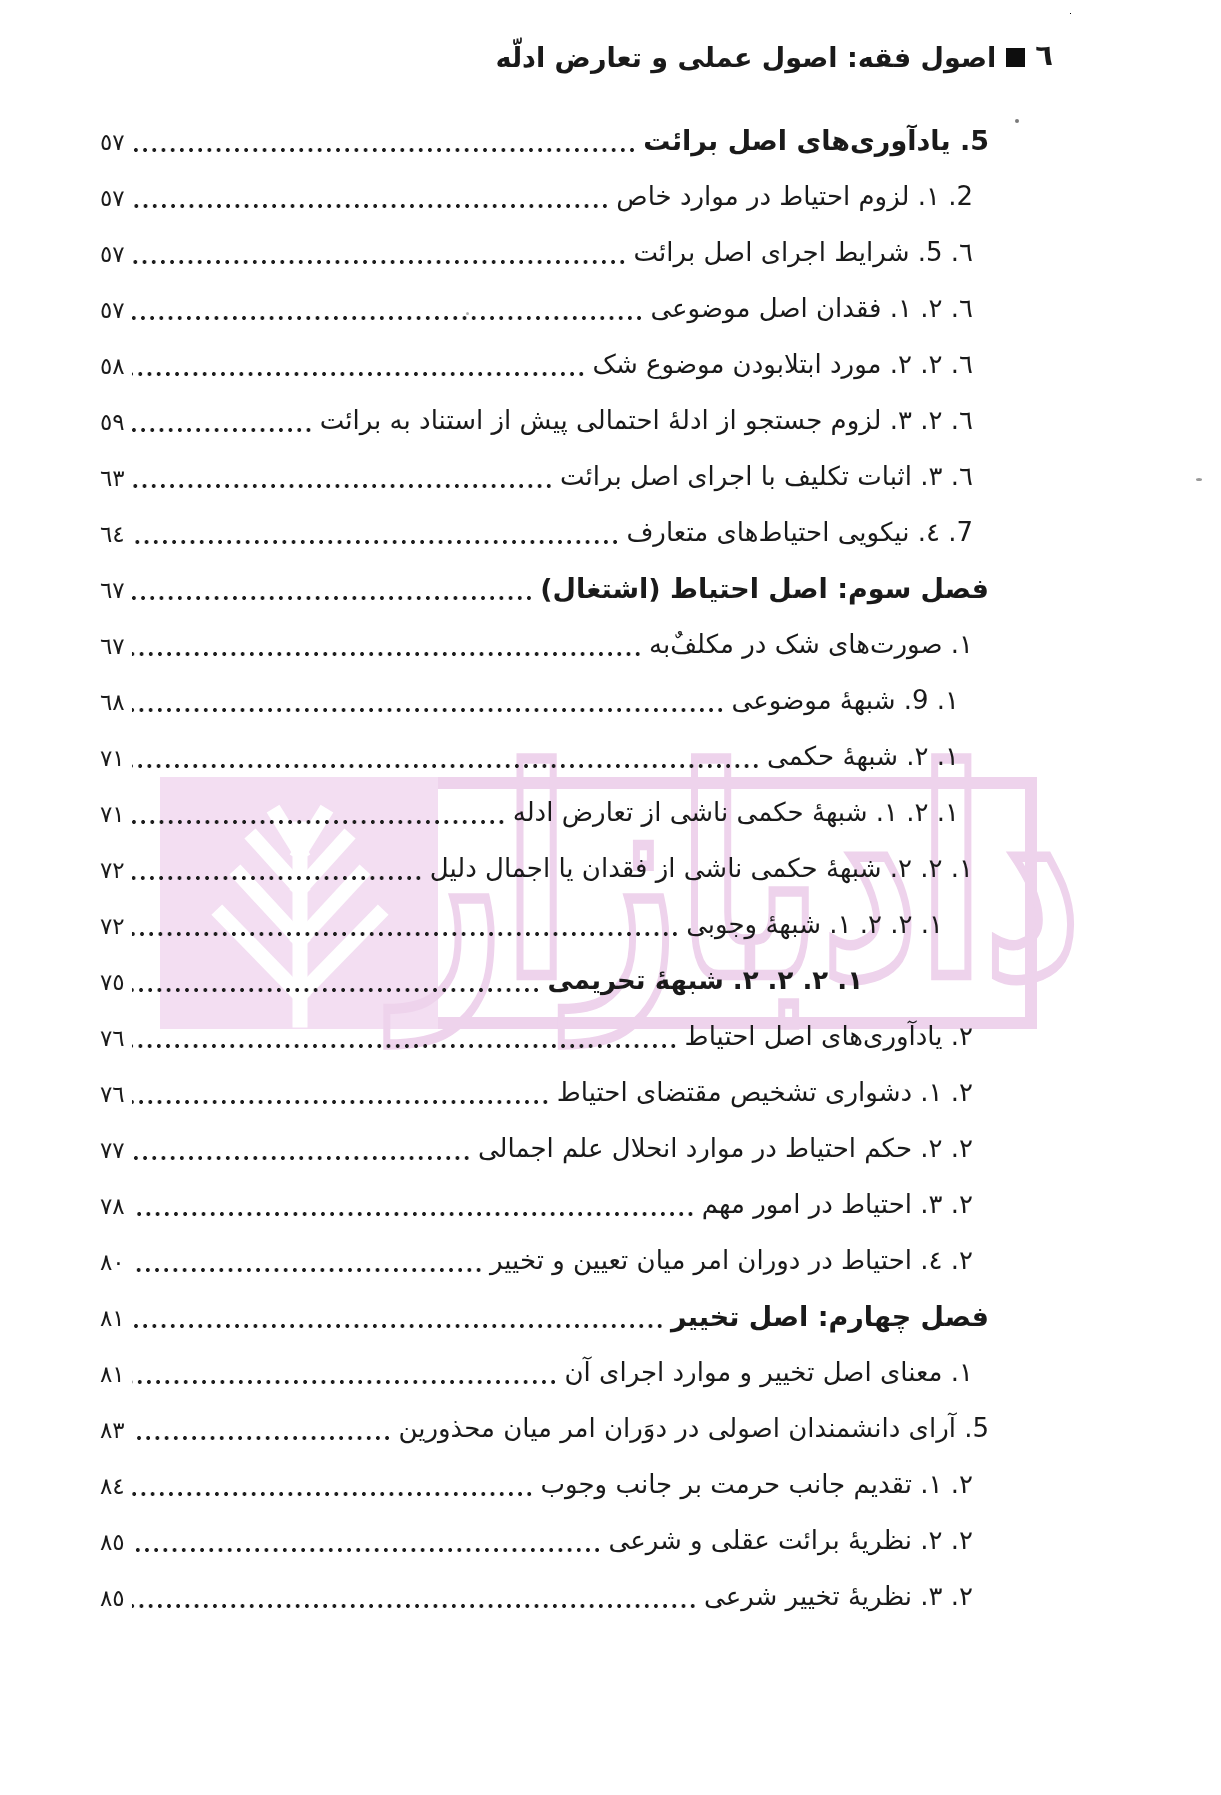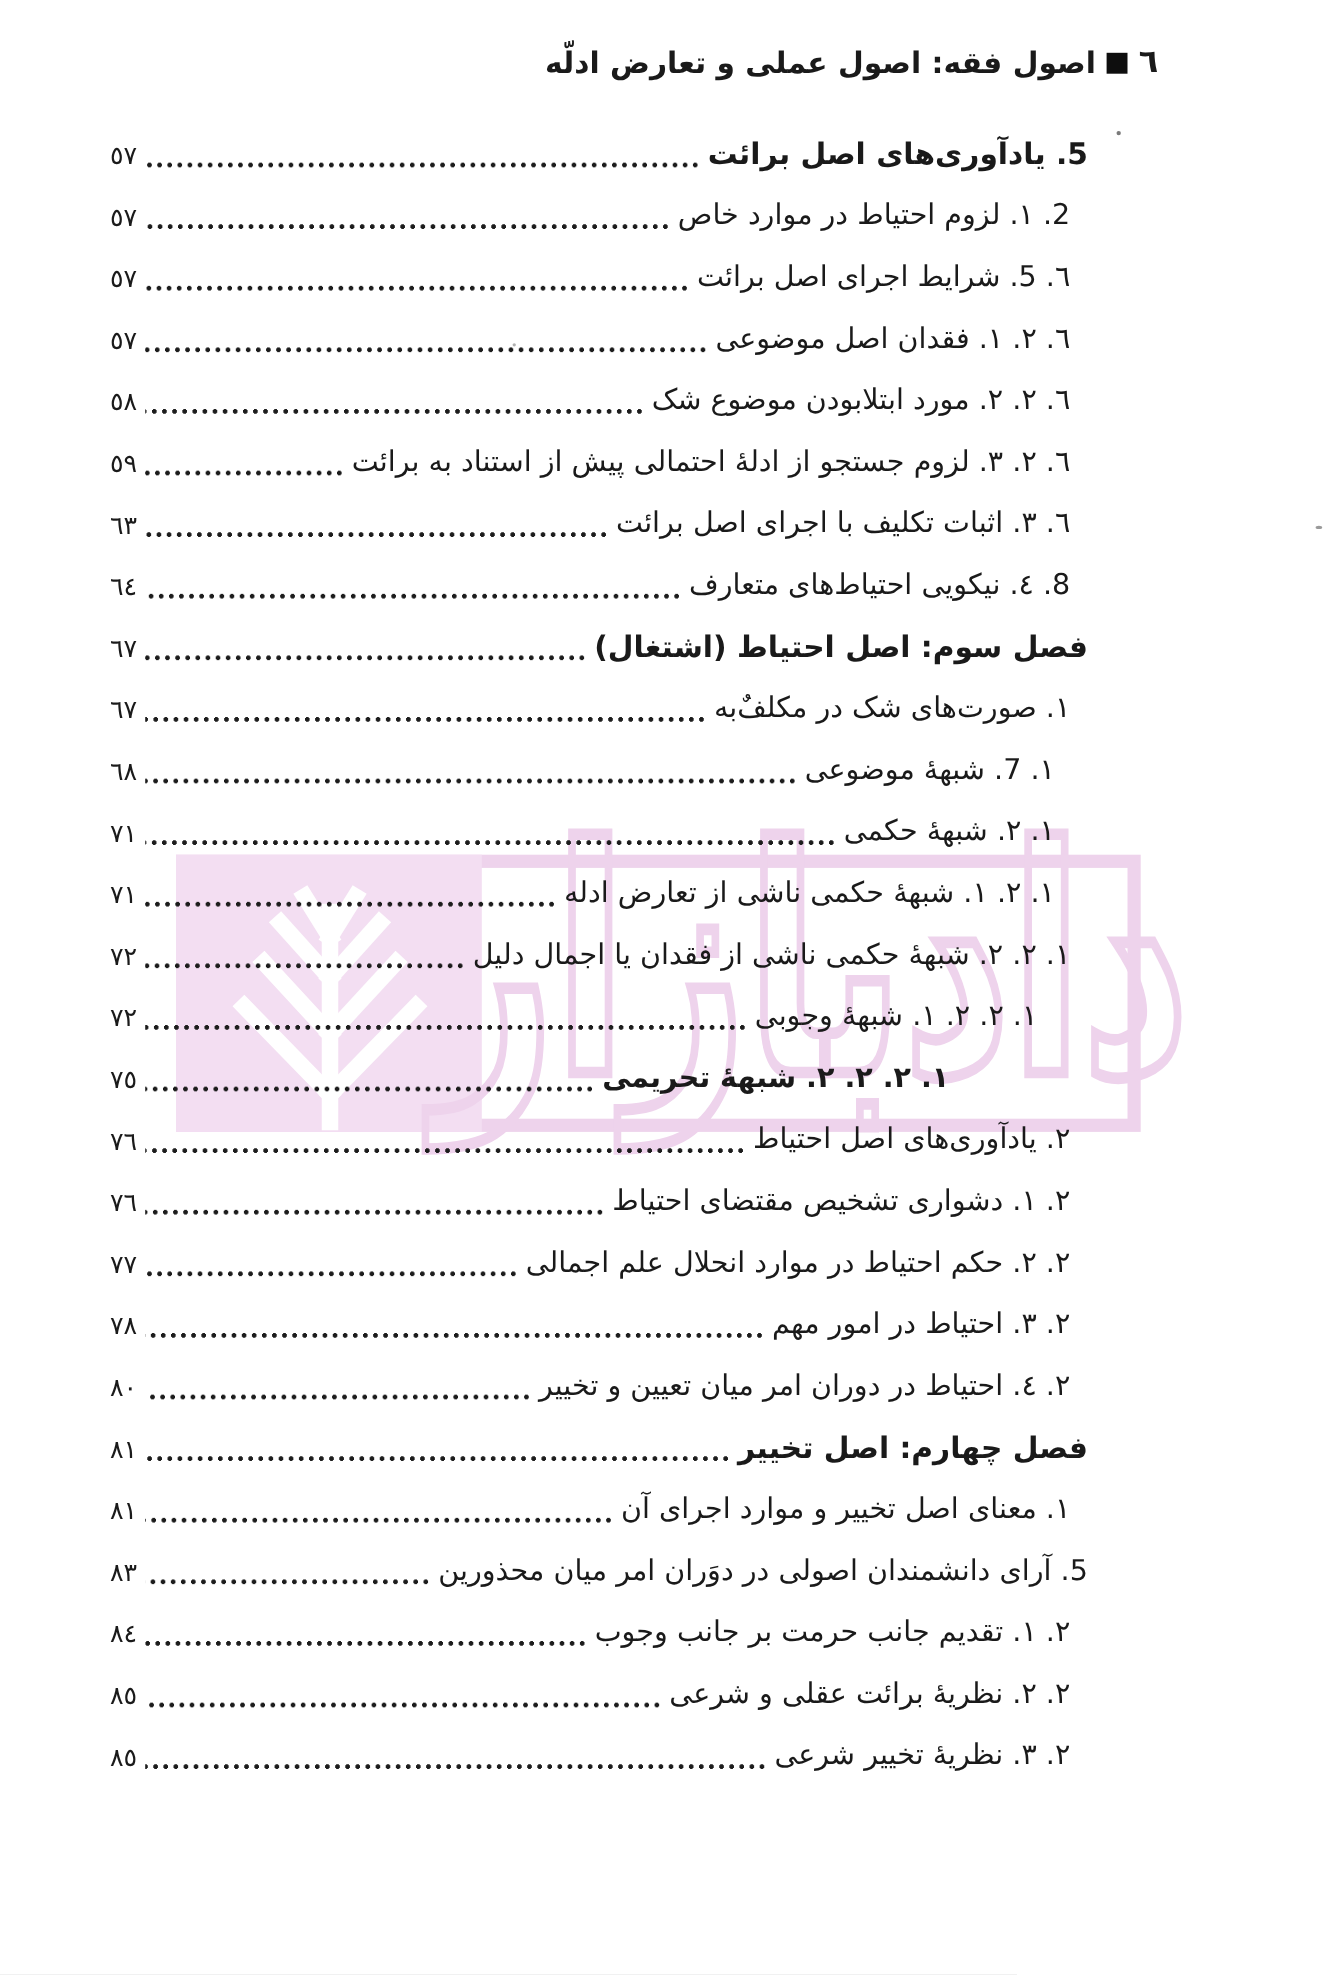--- a/index.html
+++ b/index.html
@@ -188,39 +188,39 @@
       <span class="num">٥٩</span>
     </div>
 
     <div class="row ind1">
       <span class="lbl">٦. ٣. اثبات تکلیف با اجرای اصل برائت</span>
       <span class="lead"></span>
       <span class="num">٦٣</span>
     </div>
 
     <div class="row ind1">
-      <span class="lbl">8. ٤. نیکویی احتیاط‌های متعارف</span>
+      <span class="lbl">7. ٤. نیکویی احتیاط‌های متعارف</span>
       <span class="lead"></span>
       <span class="num">٦٤</span>
     </div>
 
     <div class="row ind0 bold">
       <span class="lbl">فصل سوم: اصل احتیاط (اشتغال)</span>
       <span class="lead"></span>
       <span class="num">٦٧</span>
     </div>
 
     <div class="row ind1">
       <span class="lbl">١. صورت‌های شک در مکلفٌ‌به</span>
       <span class="lead"></span>
       <span class="num">٦٧</span>
     </div>
 
     <div class="row ind2">
-      <span class="lbl">١. 7. شبهۀ موضوعی</span>
+      <span class="lbl">١. 9. شبهۀ موضوعی</span>
       <span class="lead"></span>
       <span class="num">٦٨</span>
     </div>
 
     <div class="row ind2">
       <span class="lbl">١. ٢. شبهۀ حکمی</span>
       <span class="lead"></span>
       <span class="num">٧١</span>
     </div>
 

